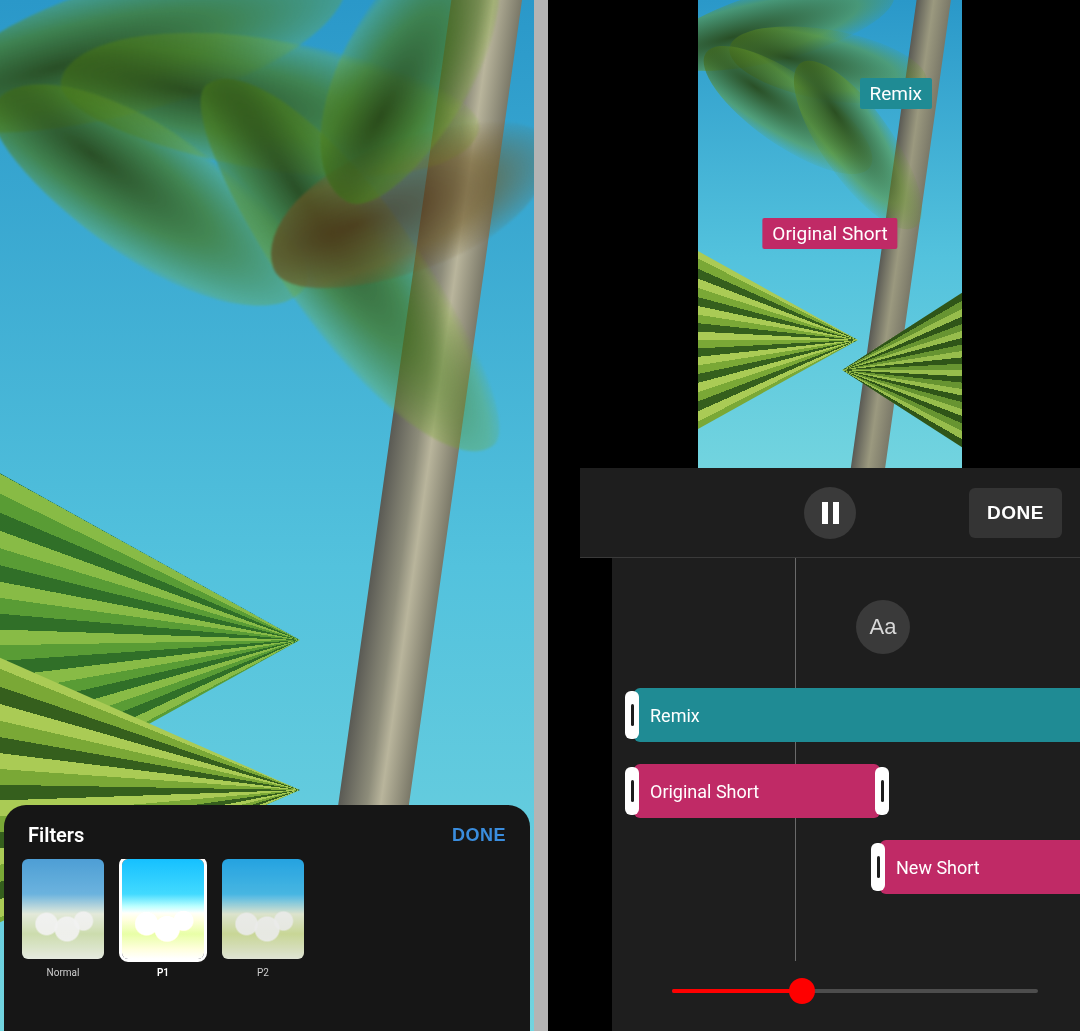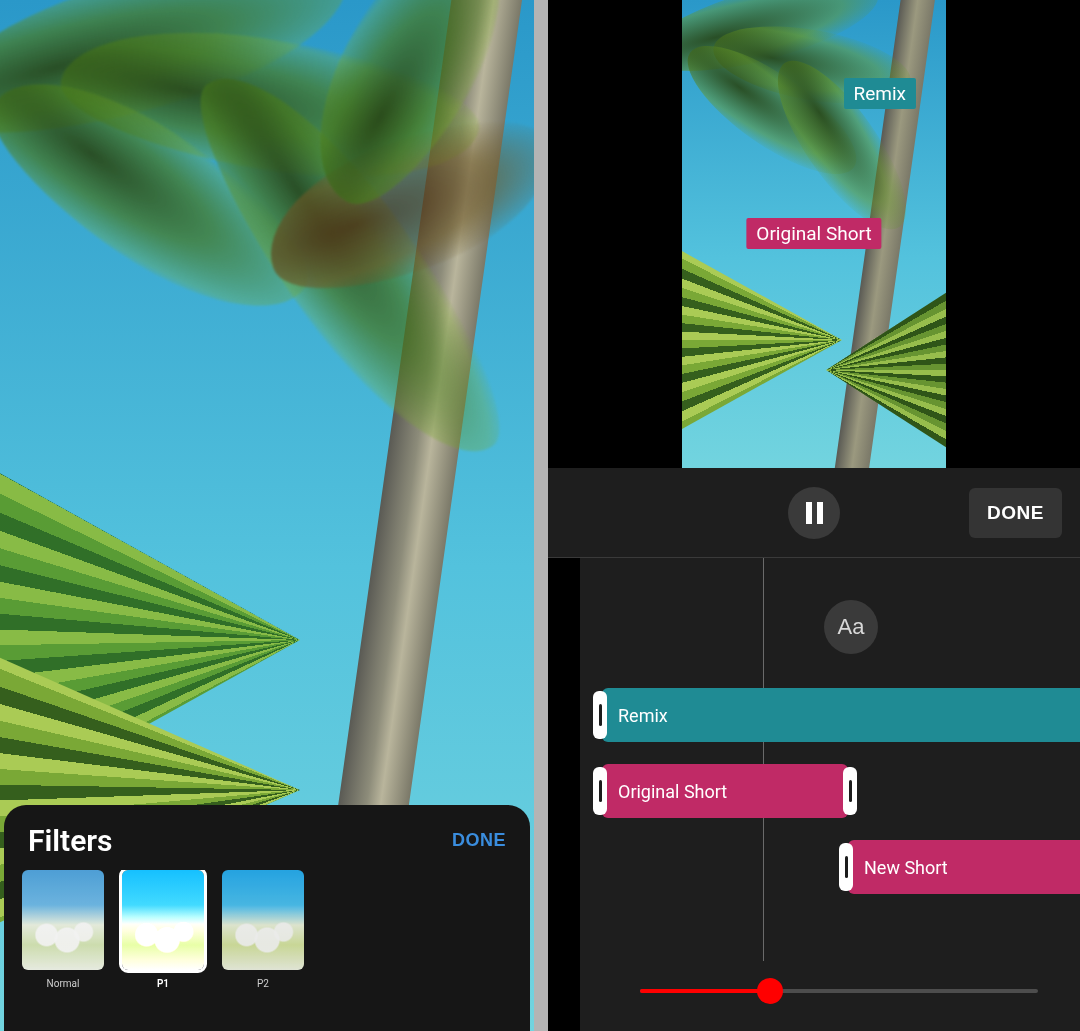--- a/index.html
+++ b/index.html
@@ -84,21 +84,21 @@
     padding: 18px 16px 8px 16px;
     color: #fff;
   }
   .filters-header {
     display: flex;
     justify-content: space-between;
     align-items: center;
     padding: 0 8px 12px 8px;
   }
   .filters-title {
-    font-size: 30px;
+    font-size: 20px;
     font-weight: 600;
   }
   .filters-done {
     font-size: 18px;
     font-weight: 700;
     color: #3a8dde;
     letter-spacing: 0.5px;
     background: none;
     border: none;
     cursor: pointer;
@@ -150,20 +150,21 @@
   .gap { width: 14px; height: 1031px; background:#b4b4b4; }
 
   
   .right-panel {
     width: 532px;
     height: 1031px;
     background: #000;
     display: flex;
     flex-direction: column;
     color: #fff;
+    padding-left: 32px;
   }
   .preview-area {
     height: 468px;
     background: #000;
     display: flex;
     justify-content: center;
   }
   .preview-frame {
     position: relative;
     width: 264px;

